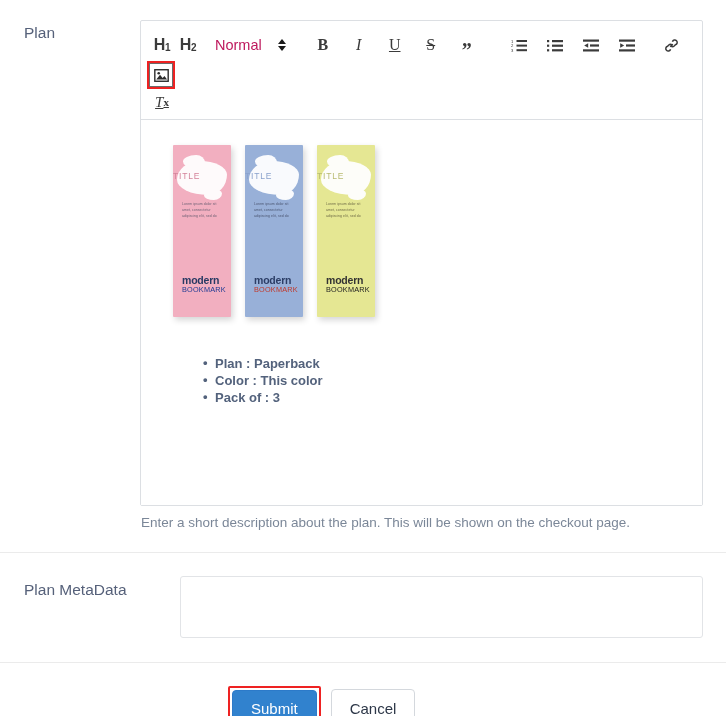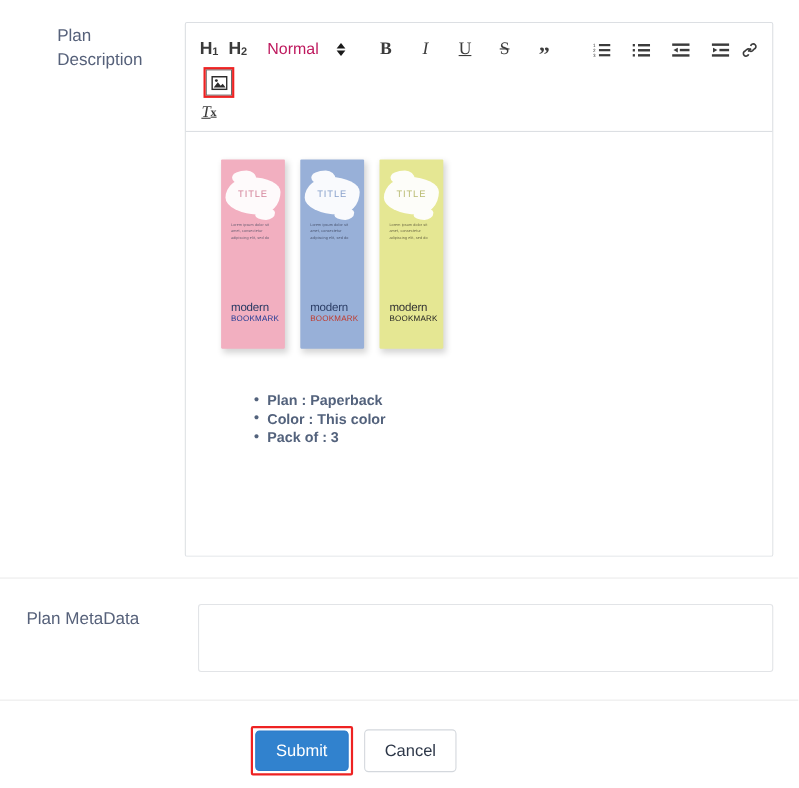--- a/index.html
+++ b/index.html
@@ -23,21 +23,20 @@
   }
   .field-label {
     width: 140px;
     padding-left: 24px;
     box-sizing: border-box;
     font-size: 15.5px;
     line-height: 1.45;
     color: #56617a;
     font-weight: 400;
     padding-top: 22px;
-    margin-left: 28px;
   }
   .field-label .lbl-line { display: block; }
 
   .field-control {
     flex: 1;
     padding-right: 23px;
   }
 
   
   .editor {
@@ -190,21 +189,20 @@
     position: absolute;
     width: 18px; height: 11px;
     background: #fff;
     border-radius: 50% 50% 45% 55% / 60% 40% 60% 40%;
     bottom: -5px; right: 5px;
   }
   .bm-title {
     position: absolute;
     top: 26px;
     left: 0; right: 0;
-    text-align: center;
     font-size: 8.5px;
     letter-spacing: 0.8px;
     font-weight: 400;
     z-index: 2;
   }
   .bm-1 .bm-title { color: #d4849b; }
   .bm-2 .bm-title { color: #8aa2cc; }
   .bm-3 .bm-title { color: #b9bb72; }
 
   .bm-lorem {
@@ -223,21 +221,21 @@
 
   .bm-foot {
     position: absolute;
     bottom: 22px;
     left: 9px;
   }
   .bm-modern {
     font-size: 10.5px;
     letter-spacing: -0.2px;
     line-height: 1.05;
-    font-weight: 400;
+    font-weight: 700;
   }
   .bm-bookmark {
     font-size: 7.3px;
     font-weight: 400;
     letter-spacing: 0.2px;
     line-height: 1.2;
   }
   .bm-1 .bm-modern { color: #283a63; }
   .bm-1 .bm-bookmark { color: #1f3a93; }
   .bm-2 .bm-modern { color: #2c3e66; }
@@ -346,21 +344,20 @@
     padding: 9px 18px;
   }
 </style>
 </head>
 <body>
 
 <div class="form-row">
 
   <div class="field-label">
     <span class="lbl-line">Plan</span>
-    <span class="lbl-line">Description</span>
   </div>
 
   <div class="field-control">
 
     <div class="editor">
 
       <div class="editor-toolbar">
 
         <div class="tb-btn hbtn">
             <span>H</span>
@@ -499,20 +496,21 @@
 
         <ul class="desc-list">
           <li>Plan : Paperback</li>
           <li>Color : This color</li>
           <li>Pack of : 3</li>
         </ul>
 
       </div>
     </div>
 
+    <div class="help-text">Enter a short description about the plan. This will be shown on the checkout page.</div>
   </div>
 </div>
 
 <div class="divider divider-1"></div>
 
 <div class="form-row meta-row">
   <div class="meta-label">Plan MetaData</div>
   <div class="meta-control">
     <textarea class="meta-input" placeholder="" style=""></textarea>
   </div>

